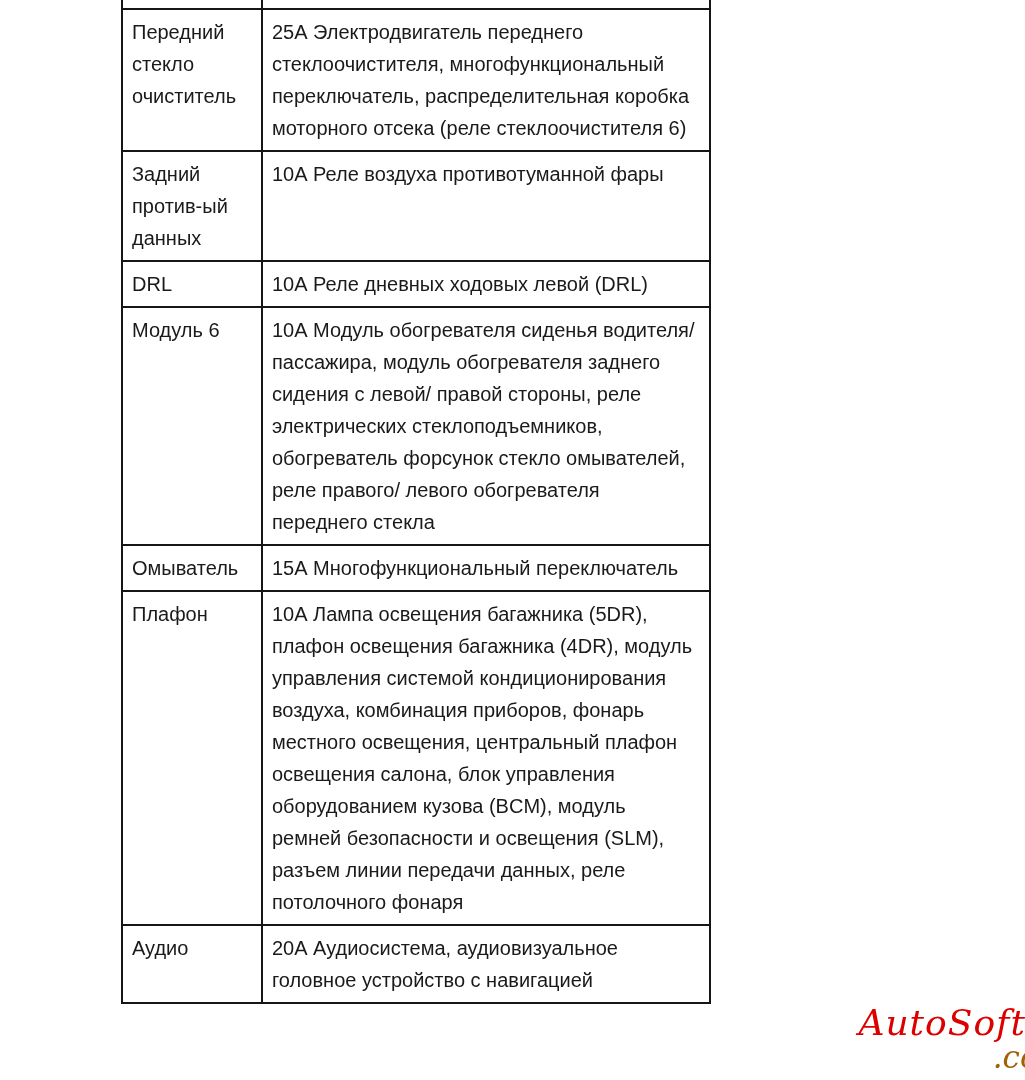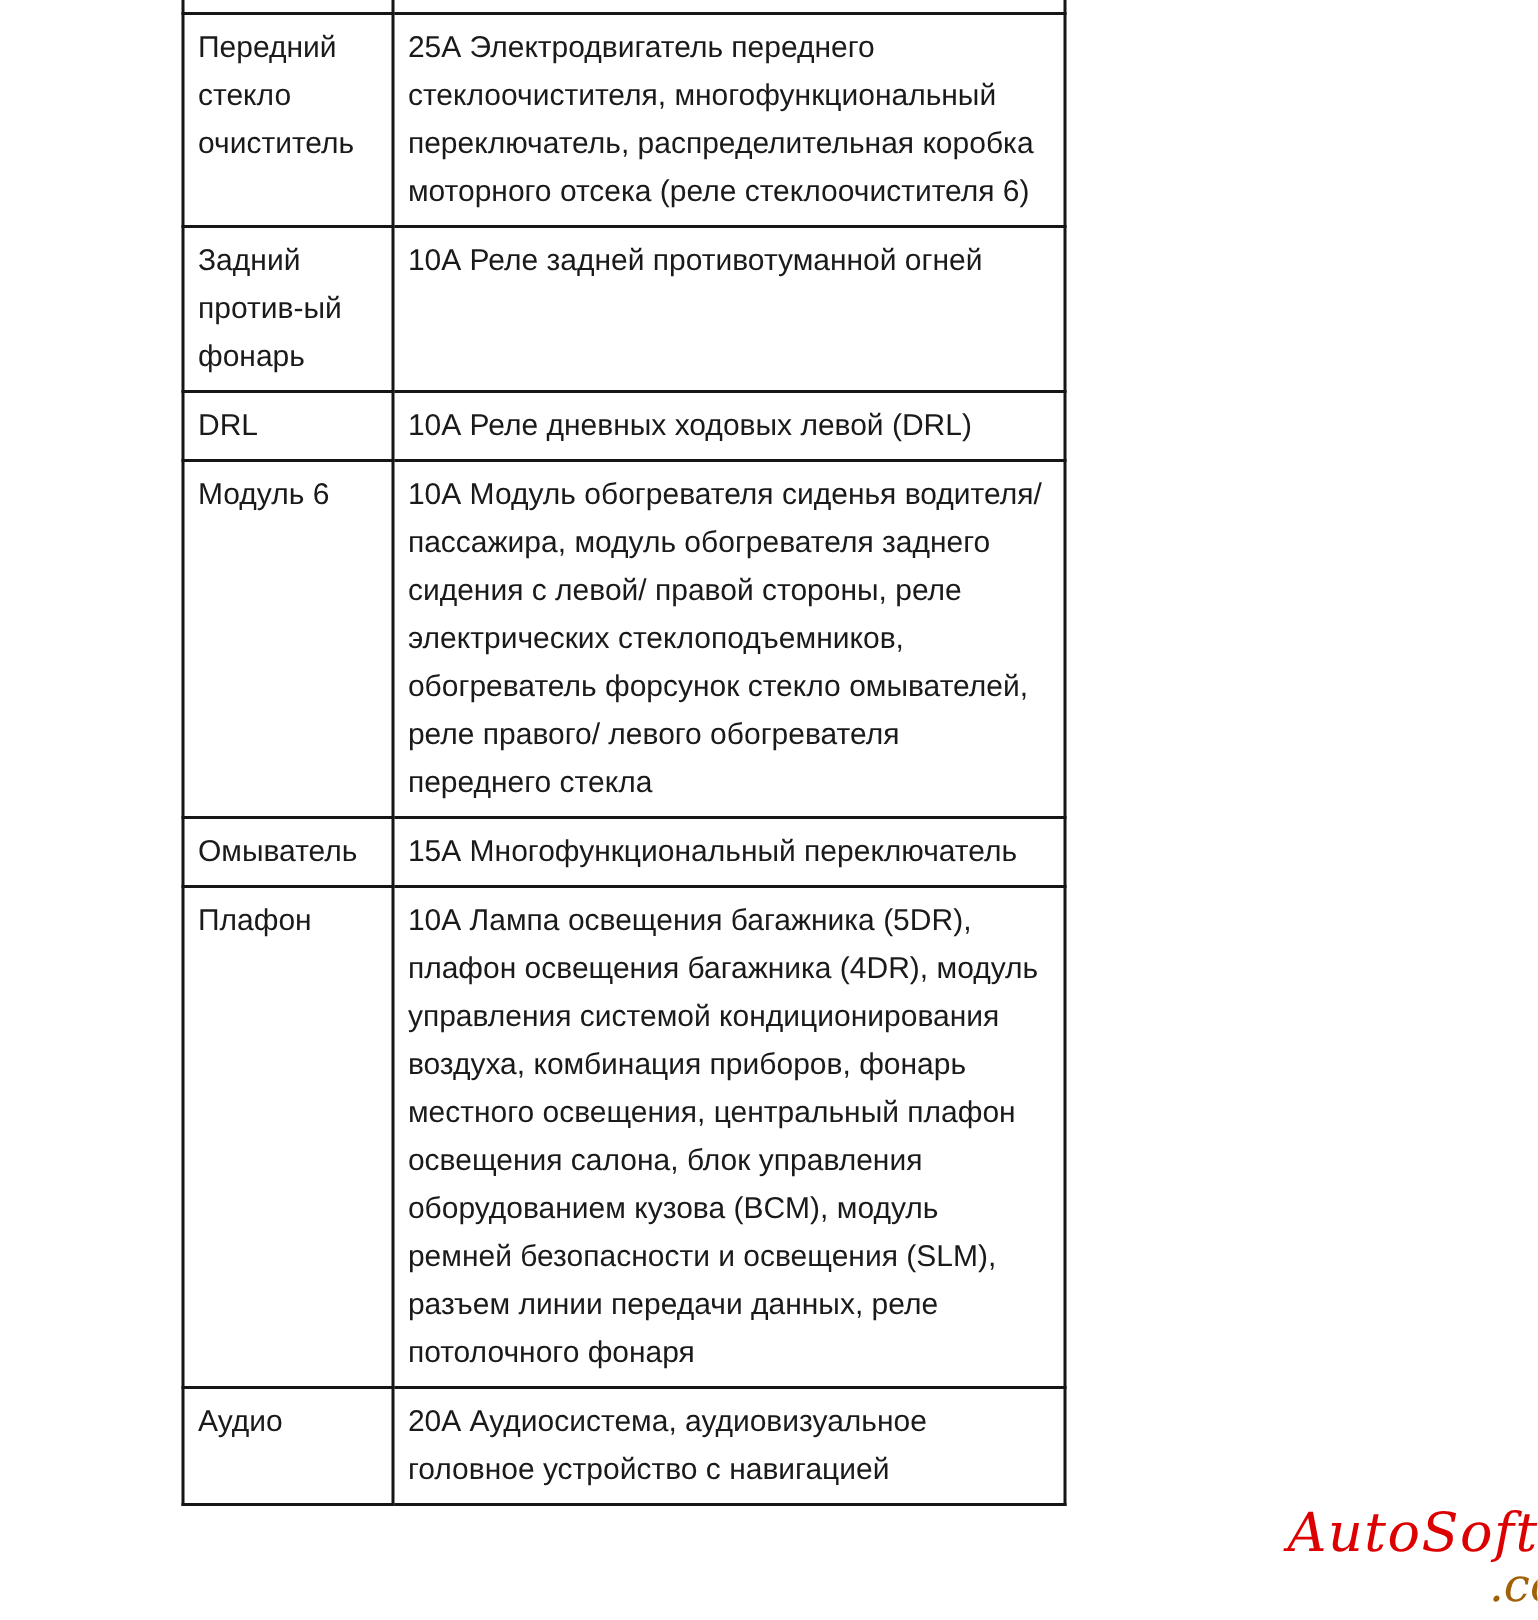--- a/index.html
+++ b/index.html
@@ -63,22 +63,22 @@
       <tbody id="fuse-table-body">
           <tr class="partial-top">
             <td class="col-name"></td>
             <td class="col-desc"></td>
           </tr>
           <tr>
             <td class="col-name">Передний стекло очиститель</td>
             <td class="col-desc">25А Электродвигатель переднего стеклоочистителя, многофункциональный переключатель, распределительная коробка моторного отсека (реле стеклоочистителя 6)</td>
           </tr>
           <tr>
-            <td class="col-name">Задний против-ый фонарь</td>
-            <td class="col-desc">10А Реле задней противотуманной огней</td>
+            <td class="col-name">Задний против-ый данных</td>
+            <td class="col-desc">10А Реле воздуха противотуманной фары</td>
           </tr>
           <tr>
             <td class="col-name">DRL</td>
             <td class="col-desc">10А Реле дневных ходовых левой (DRL)</td>
           </tr>
           <tr>
             <td class="col-name">Модуль 6</td>
             <td class="col-desc">10А Модуль обогревателя сиденья водителя/ пассажира, модуль обогревателя заднего сидения с левой/ правой стороны, реле электрических стеклоподъемников, обогреватель форсунок стекло омывателей, реле правого/ левого обогревателя переднего стекла</td>
           </tr>
           <tr>

